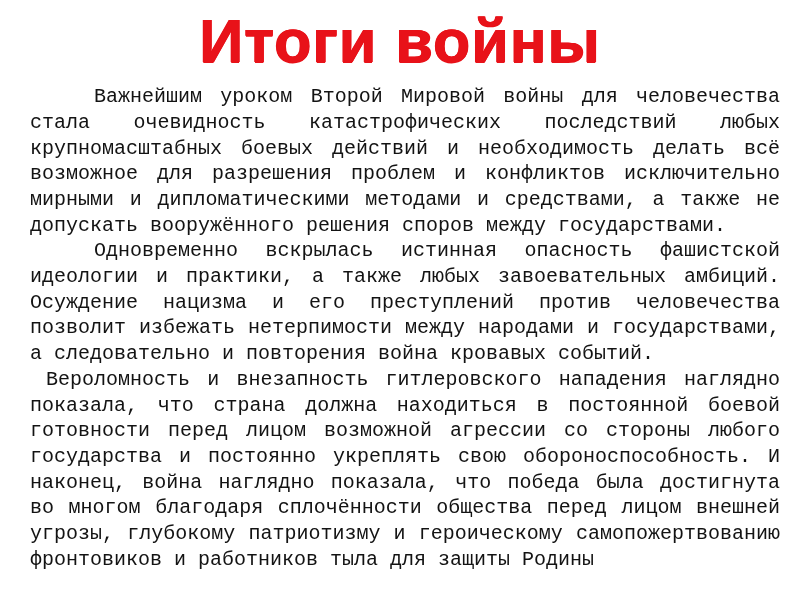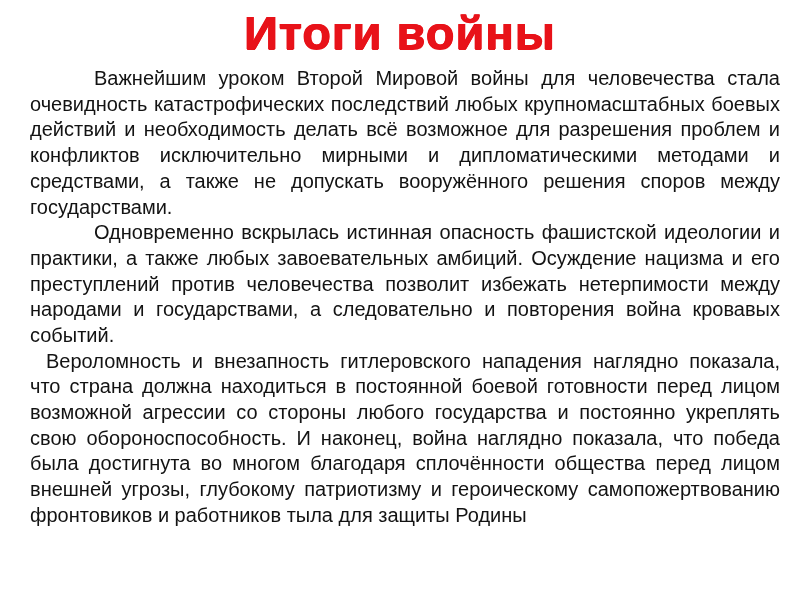--- a/index.html
+++ b/index.html
@@ -19,31 +19,31 @@
         #ffffff 62%,
         #fdf4f4 82%,
         #f5dfe0 100%);
   }
   .slide-title {
     margin: 0;
     padding-top: 2px;
     text-align: center;
     font-family: "Liberation Sans", "DejaVu Sans", sans-serif;
     font-weight: bold;
-    font-size: 47px;
+    font-size: 61px;
     line-height: 1.3;
     letter-spacing: 1px;
     color: #e81219;
     
     text-shadow: 0.6px 0 0 currentColor, -0.6px 0 0 currentColor,
                  0 0.6px 0 currentColor;
   }
   .body-text {
     padding: 3px 20px 0 30px;
-    font-family: Liberation Sans, sans-serif;
+    font-family: Liberation Mono, monospace;
     font-size: 20px;
     line-height: 1.285;
     color: #131313;
     text-align: justify;
   }
   .body-text p {
     margin: 0;
   }
   .para-indent-large {
     text-indent: 64px;

